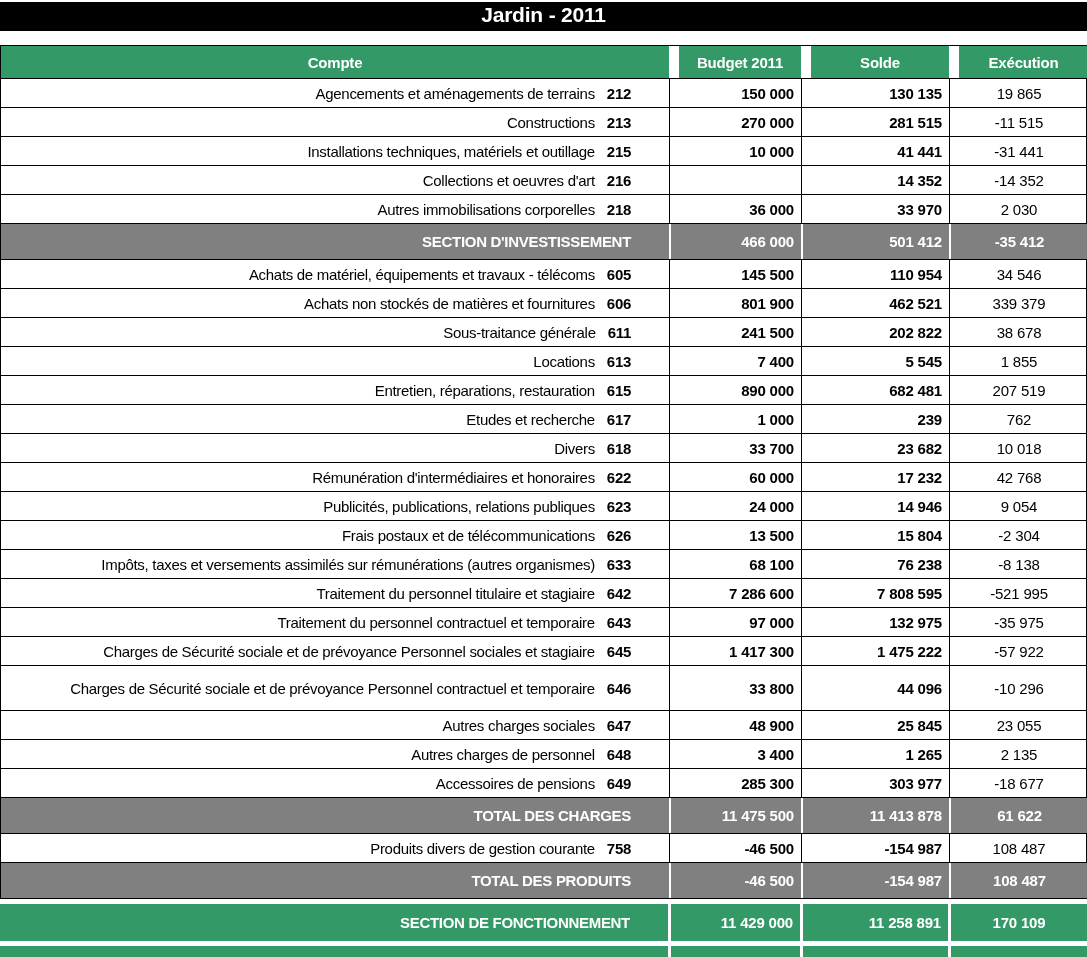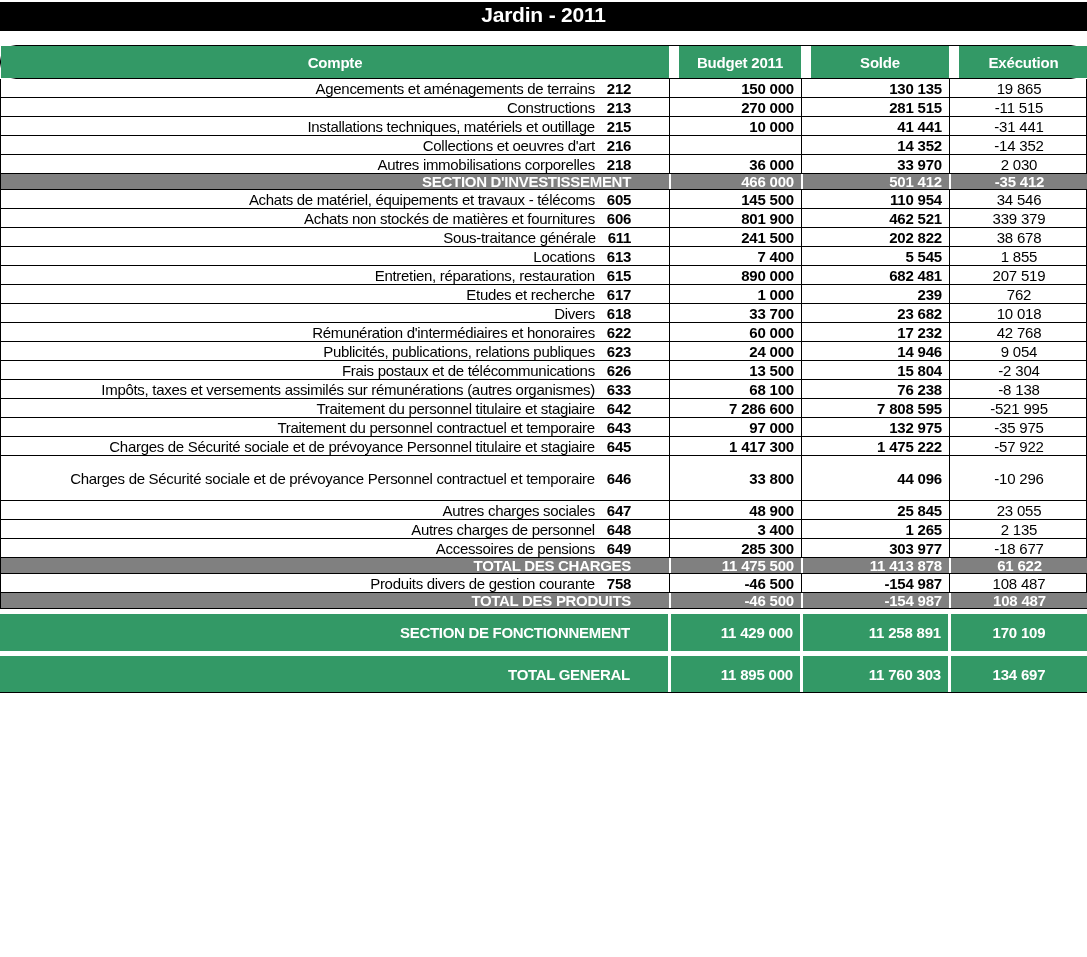--- a/index.html
+++ b/index.html
@@ -30,39 +30,38 @@
     background: #fff;
   }
   .cell { display: flex; align-items: center; font-size: 15px; min-width: 0; overflow: hidden; }
   
   .row.head {
     height: 34px;
     border-top: 1px solid #000;
     border-bottom: 1px solid #000;
     border-left: 1px solid #000;
     border-right: 1px solid #000;
-    border-radius: 16px;
   }
   .row.head .cell {
     background: #339966; color: #fff; font-weight: bold;
     justify-content: center;
   }
   .row.head .cell + .cell { border-left: 4px solid #fff; margin-left: 6px; }
   
   .row.account {
-    height: 19px;
+    height: 29px;
     border-bottom: 1px solid #000;
     border-left: 1px solid #000;
     border-right: 1px solid #000;
   }
   .row.account.tall { height: 45px; }
   .row.account .cell + .cell { border-left: 1px solid #000; }
   
   .row.section {
-    height: 16px;
+    height: 36px;
     border-bottom: 1px solid #000;
     border-left: 1px solid #000;
     border-right: 1px solid #000;
   }
   .row.section .cell { background: #808080; color: #fff; font-weight: bold; }
   .row.section .cell + .cell { border-left: 2px solid #fff; }
   
   .row.grand { height: 37px; }
   .row.grand .cell { background: #339966; color: #ffffff; font-weight: bold; }
   .row.grand .cell + .cell { border-left: 3px solid #fff; }
@@ -258,21 +257,21 @@
     <div class="cell c-label">
       <span class="lbl">Traitement du personnel contractuel et temporaire</span>
       <span class="code">643</span>
     </div>
     <div class="cell c-budget">97 000</div>
     <div class="cell c-exec">132 975</div>
     <div class="cell c-solde">-35 975</div>
   </div>
       <div class="row account">
     <div class="cell c-label">
-      <span class="lbl">Charges de Sécurité sociale et de prévoyance Personnel titulaire et stagiaire</span>
+      <span class="lbl">Charges de Sécurité sociale et de prévoyance Personnel sociales et stagiaire</span>
       <span class="code">645</span>
     </div>
     <div class="cell c-budget">1 417 300</div>
     <div class="cell c-exec">1 475 222</div>
     <div class="cell c-solde">-57 922</div>
   </div>
       <div class="row account tall">
     <div class="cell c-label">
       <span class="lbl">Charges de Sécurité sociale et de prévoyance Personnel contractuel et temporaire</span>
       <span class="code">646</span>

